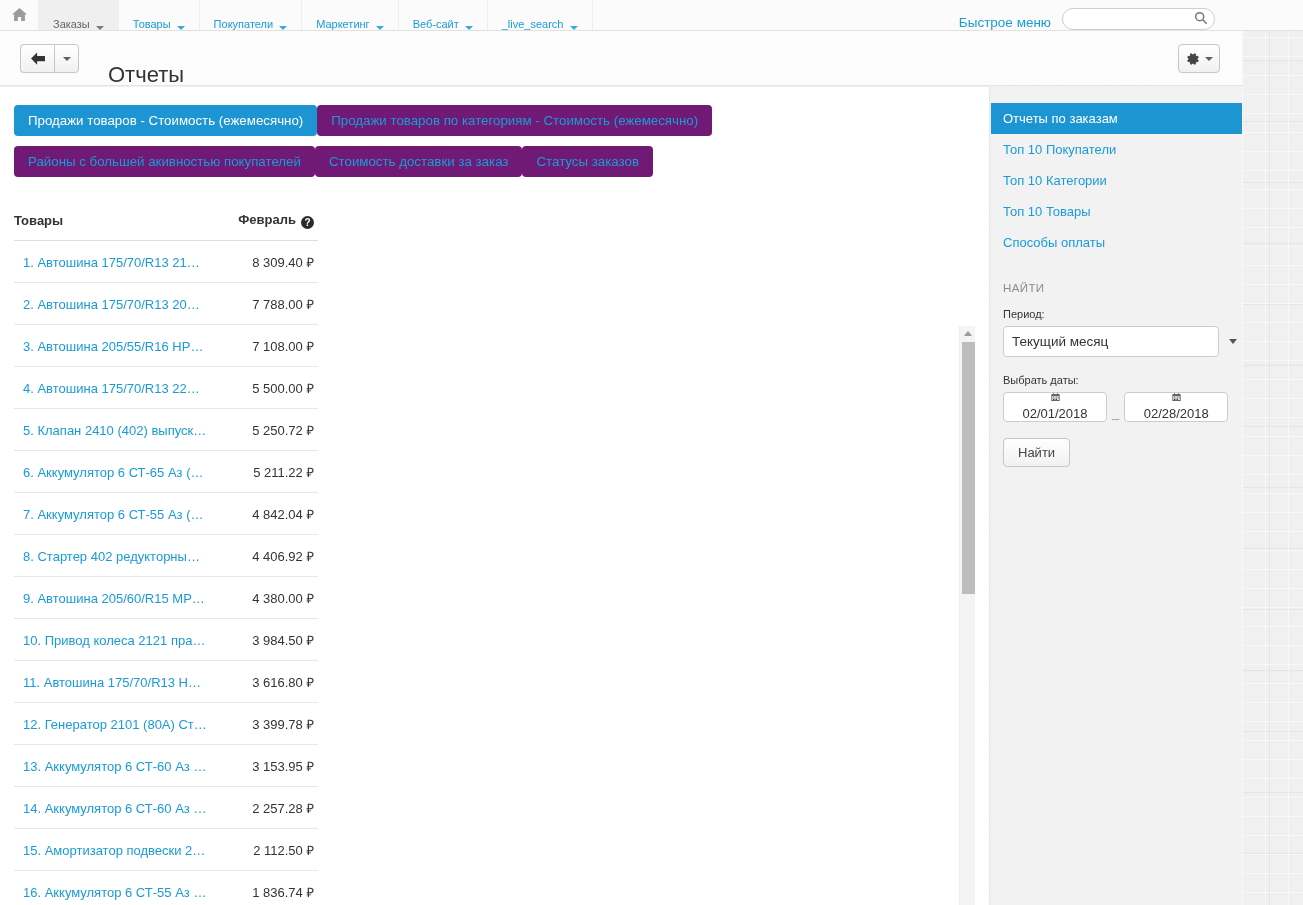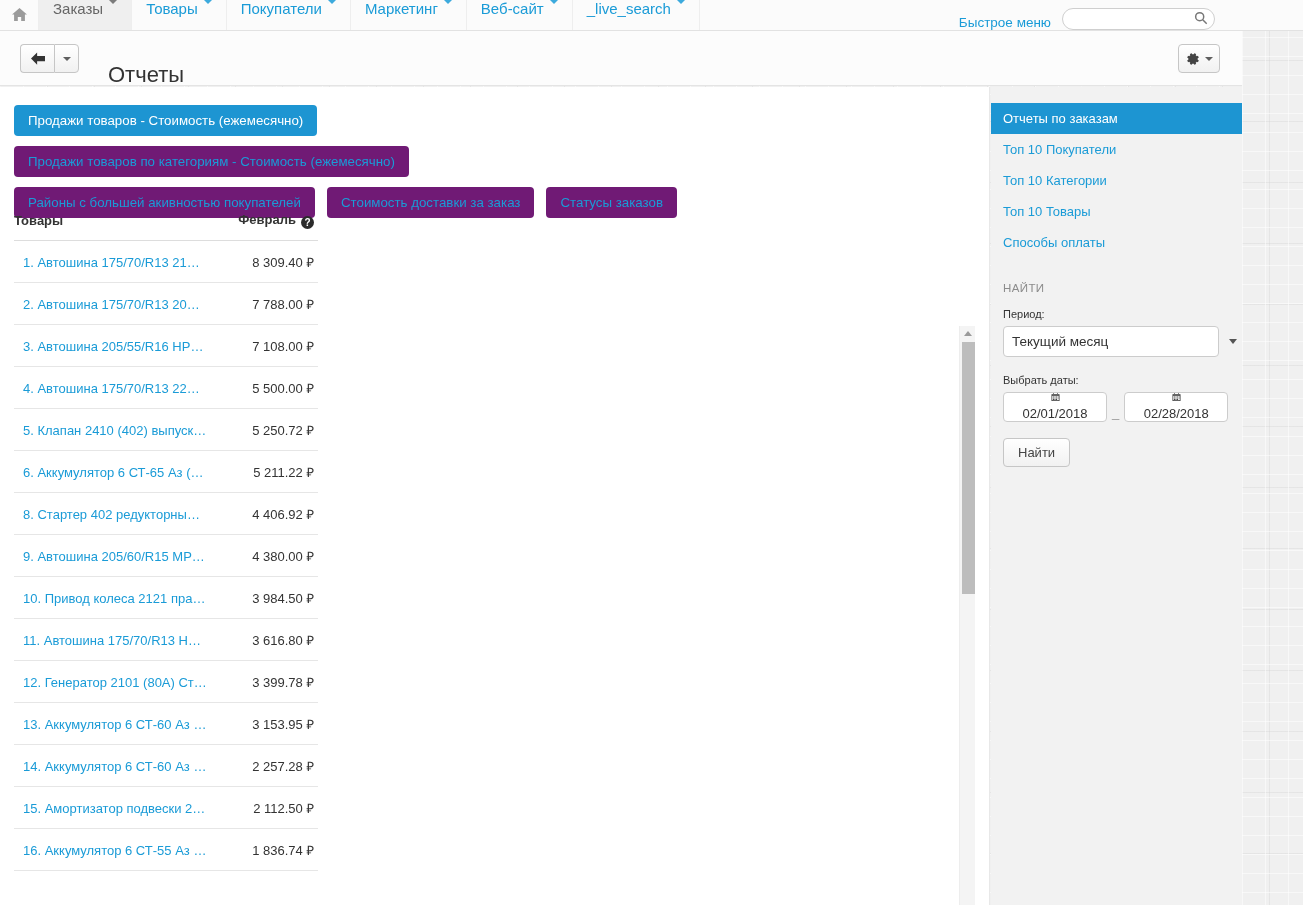--- a/index.html
+++ b/index.html
@@ -30,24 +30,24 @@
     display: flex; align-items: stretch;
   }
   .nav-home {
     width: 39px;
     display: flex; align-items: center; justify-content: center;
     border-right: 1px solid #eeeeee;
     color: #9b9b9b;
   }
   .nav-home svg { display:block; }
   .nav-item {
-    display: flex; align-items: flex-start;
+    display: flex; align-items: flex-end;
     padding: 0 14px;
     color: #1a9bd7;
-    font-size: 15px;
+    font-size: 11px;
     white-space: nowrap;
     border-right: 1px solid #eeeeee;
     cursor: pointer;
   }
   .nav-item.active {
     background: #efefef;
     color: #666;
   }
   .caret {
     display: inline-block;
@@ -141,21 +141,21 @@
     width: 990px; height: 818px;
     background: #ffffff;
     border-right: 1px solid #e8e8e8;
   }
 
   
   #report-tabs {
     position: absolute; top: 18px; left: 14px;
     width: 700px;
     display: flex; flex-wrap: wrap;
-    gap: 10px 12px;
+    gap: 10px 0;
   }
   .chip {
     height: 31px;
     border-radius: 4px;
     padding: 0 14px;
     display: flex; align-items: center;
     font-size: 13.3px;
     background: #701a75;
     color: #1a9bd7;
     white-space: nowrap;
@@ -439,20 +439,24 @@
             <td class="c1">4. Автошина 175/70/R13 22…</td>
             <td class="c2">5 500.00 ₽</td>
           </tr>
           <tr>
             <td class="c1">5. Клапан 2410 (402) выпуск…</td>
             <td class="c2">5 250.72 ₽</td>
           </tr>
           <tr>
             <td class="c1">6. Аккумулятор 6 СТ-65 Аз (…</td>
             <td class="c2">5 211.22 ₽</td>
+          </tr>
+          <tr>
+            <td class="c1">7. Аккумулятор 6 СТ-55 Аз (…</td>
+            <td class="c2">4 842.04 ₽</td>
           </tr>
           <tr>
             <td class="c1">8. Стартер 402 редукторны…</td>
             <td class="c2">4 406.92 ₽</td>
           </tr>
           <tr>
             <td class="c1">9. Автошина 205/60/R15 MP…</td>
             <td class="c2">4 380.00 ₽</td>
           </tr>
           <tr>

